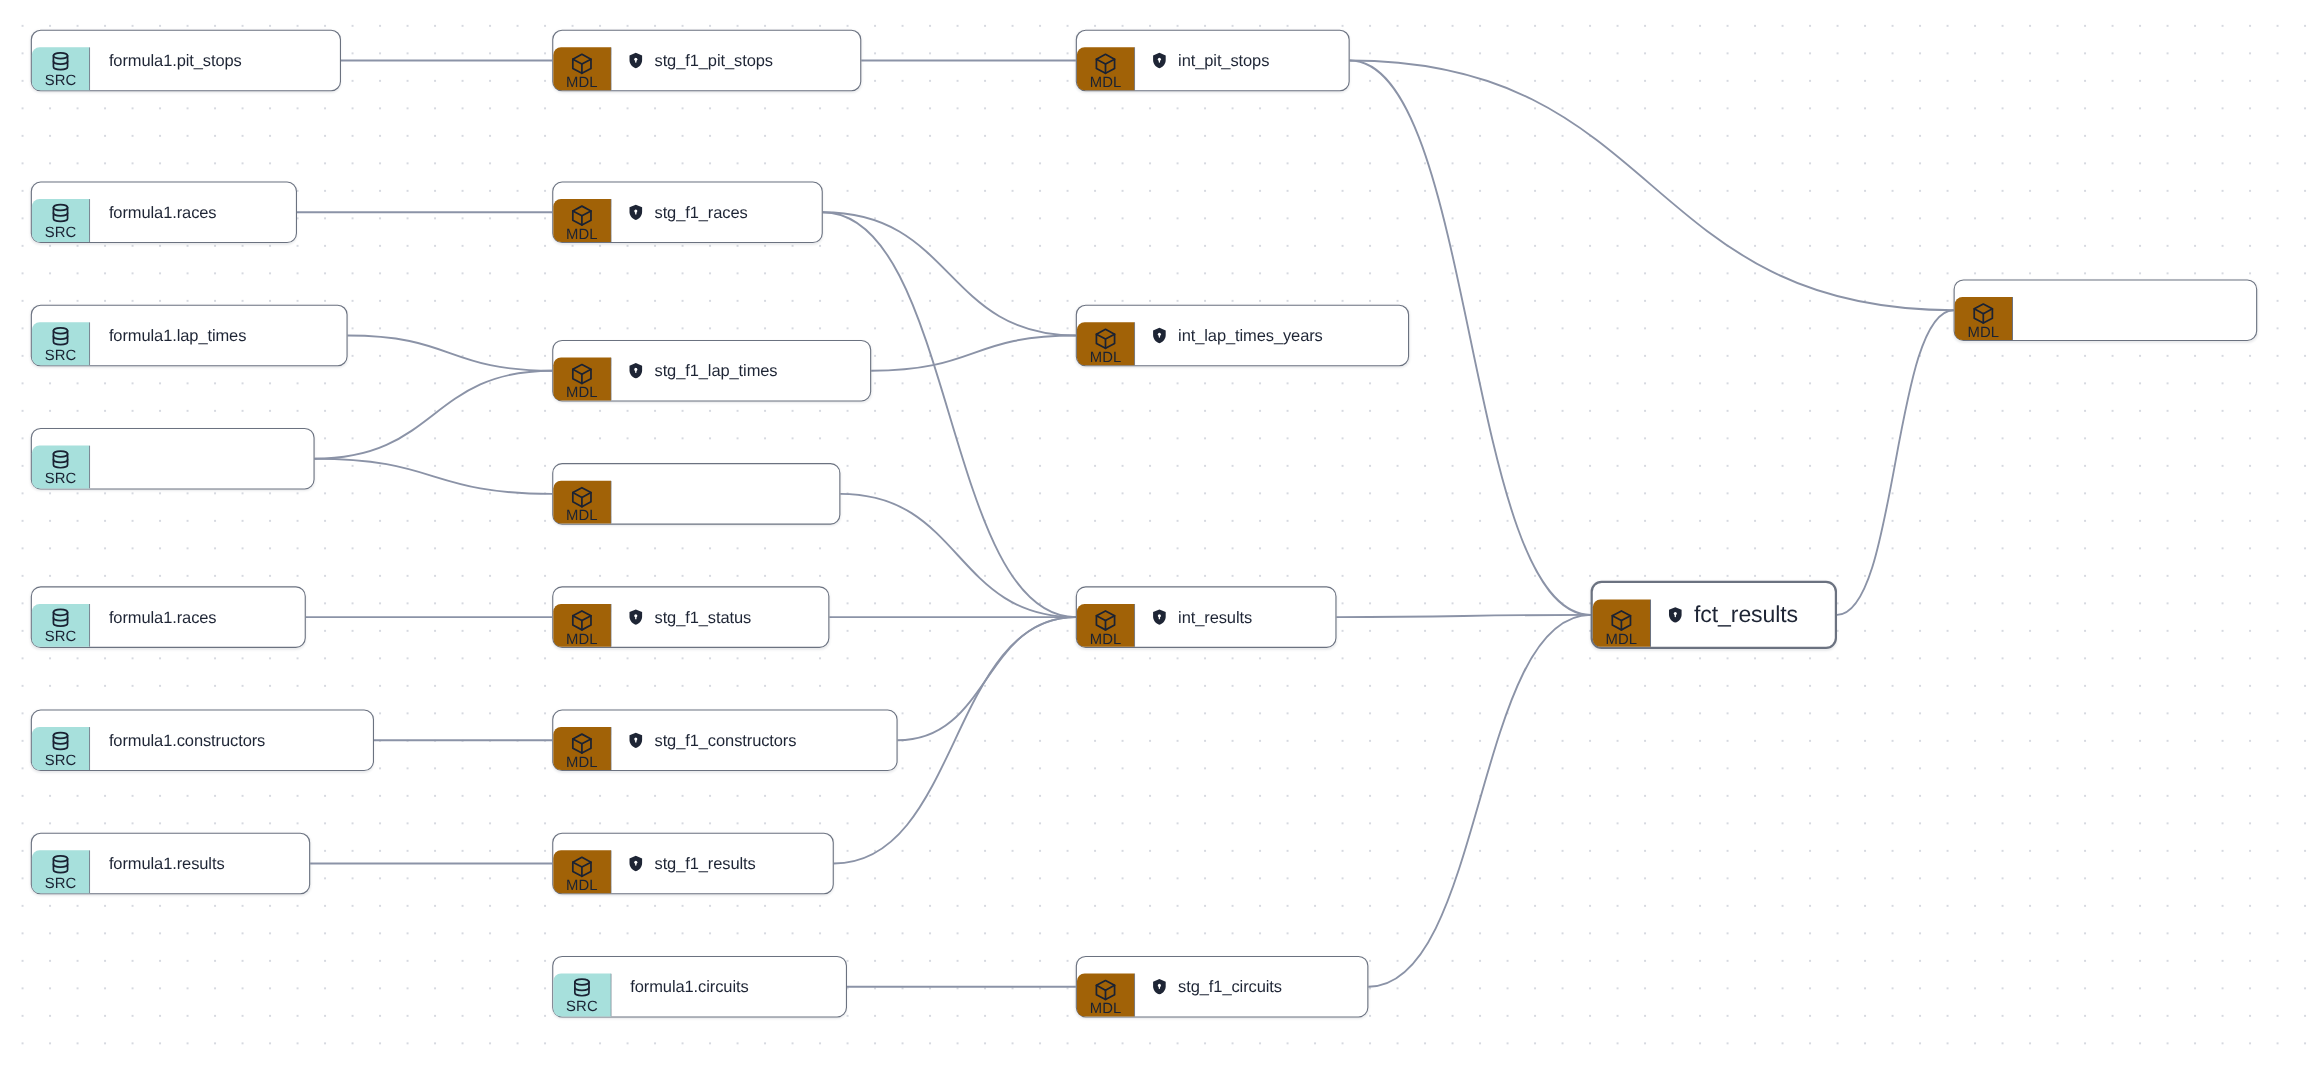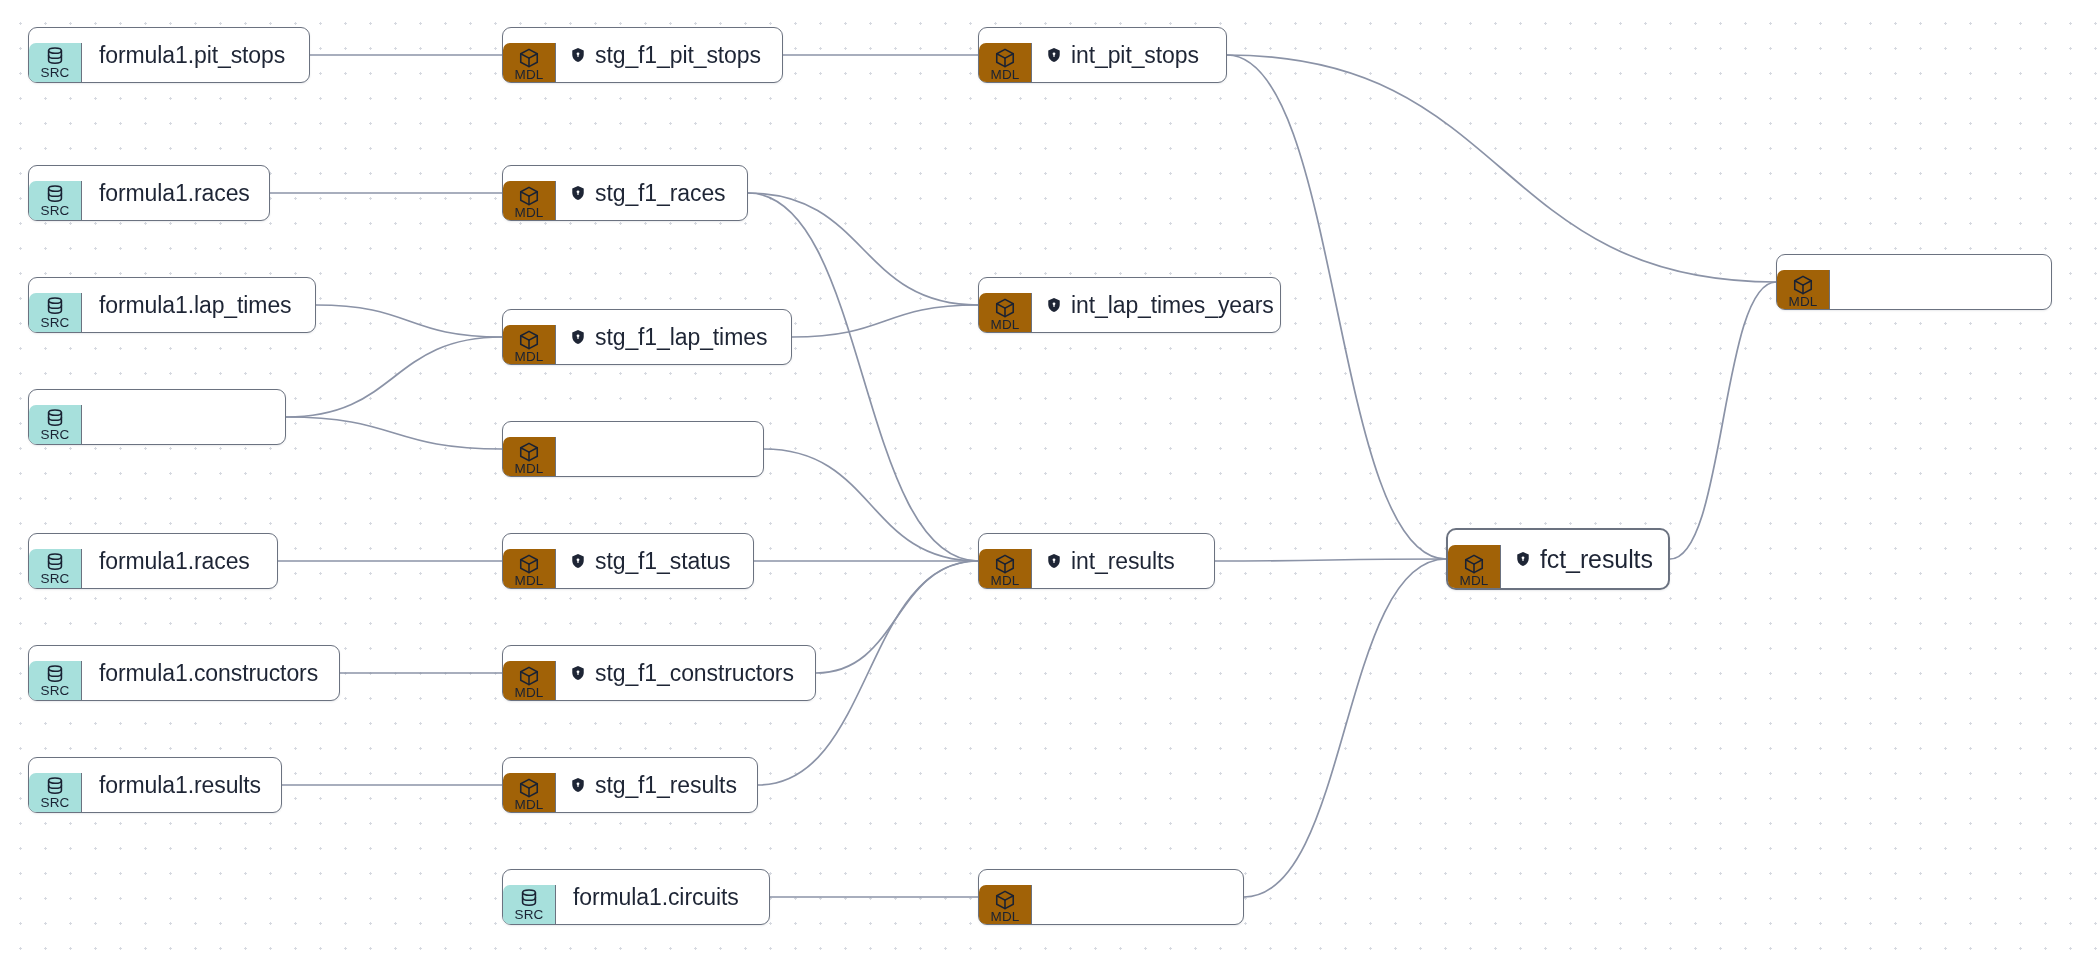--- a/index.html
+++ b/index.html
@@ -85,26 +85,26 @@
     white-space: nowrap;
   }
   .body.pad-src { padding-left: 17px; padding-right: 18px; }
   .shield {
     width: 16px;
     height: 16px;
     flex: 0 0 16px;
     display: block;
   }
   .label {
-    font-size: 23px;
+    font-size: 15px;
     color: #1e2535;
     letter-spacing: -0.1px;
     font-family: "Liberation Sans", sans-serif;
   }
-  .node.emph .label { font-size: 25px; }
+  .node.emph .label { font-size: 21px; }
 </style>
 </head>
 <body>
 
 <div id="canvas">
   <svg id="edges" viewBox="0 0 2100 972" width="2100" height="972">
       <path d="M 310 55 C 409.84000000000003 55, 402.15999999999997 55, 502 55" class="edge"></path>
       <path d="M 270 193 C 390.64 193, 381.36 193, 502 193" class="edge"></path>
       <path d="M 316 305 C 412.72 305, 405.28 337, 502 337" class="edge"></path>
       <path d="M 286 417 C 398.32 417, 389.68 337, 502 337" class="edge"></path>
@@ -348,20 +348,28 @@
     </div>
     <div class="node" style="left: 978px; top: 869px; width: 266px;">
       <div class="badge mdl">
         <svg class="glyph" viewBox="0 0 24 24" fill="none" stroke="#1a2233" stroke-width="1.7" stroke-linecap="round" stroke-linejoin="round">
           <path d="M12 2.6 21 7.4v9.2L12 21.4 3 16.6V7.4z"></path>
           <path d="M3 7.4l9 4.8 9-4.8"></path>
           <path d="M12 12.2v9.2"></path>
         </svg>
         <span class="btext">MDL</span>
       </div>
+      <div class="body">
+        <svg class="shield" viewBox="0 0 24 24">
+          <path d="M12 1.6 3.4 5.1v6.2c0 5.3 3.7 9.8 8.6 11.1 4.9-1.3 8.6-5.8 8.6-11.1V5.1z" fill="#1e2535"></path>
+          <circle cx="12" cy="10.2" r="2.1" fill="#ffffff"></circle>
+          <rect x="11.1" y="11" width="1.8" height="4.1" rx="0.9" fill="#ffffff"></rect>
+        </svg>
+        <span class="label">stg_f1_circuits</span>
+      </div>
     </div>
     <div class="node" style="left: 978px; top: 27px; width: 249px;">
       <div class="badge mdl">
         <svg class="glyph" viewBox="0 0 24 24" fill="none" stroke="#1a2233" stroke-width="1.7" stroke-linecap="round" stroke-linejoin="round">
           <path d="M12 2.6 21 7.4v9.2L12 21.4 3 16.6V7.4z"></path>
           <path d="M3 7.4l9 4.8 9-4.8"></path>
           <path d="M12 12.2v9.2"></path>
         </svg>
         <span class="btext">MDL</span>
       </div>

